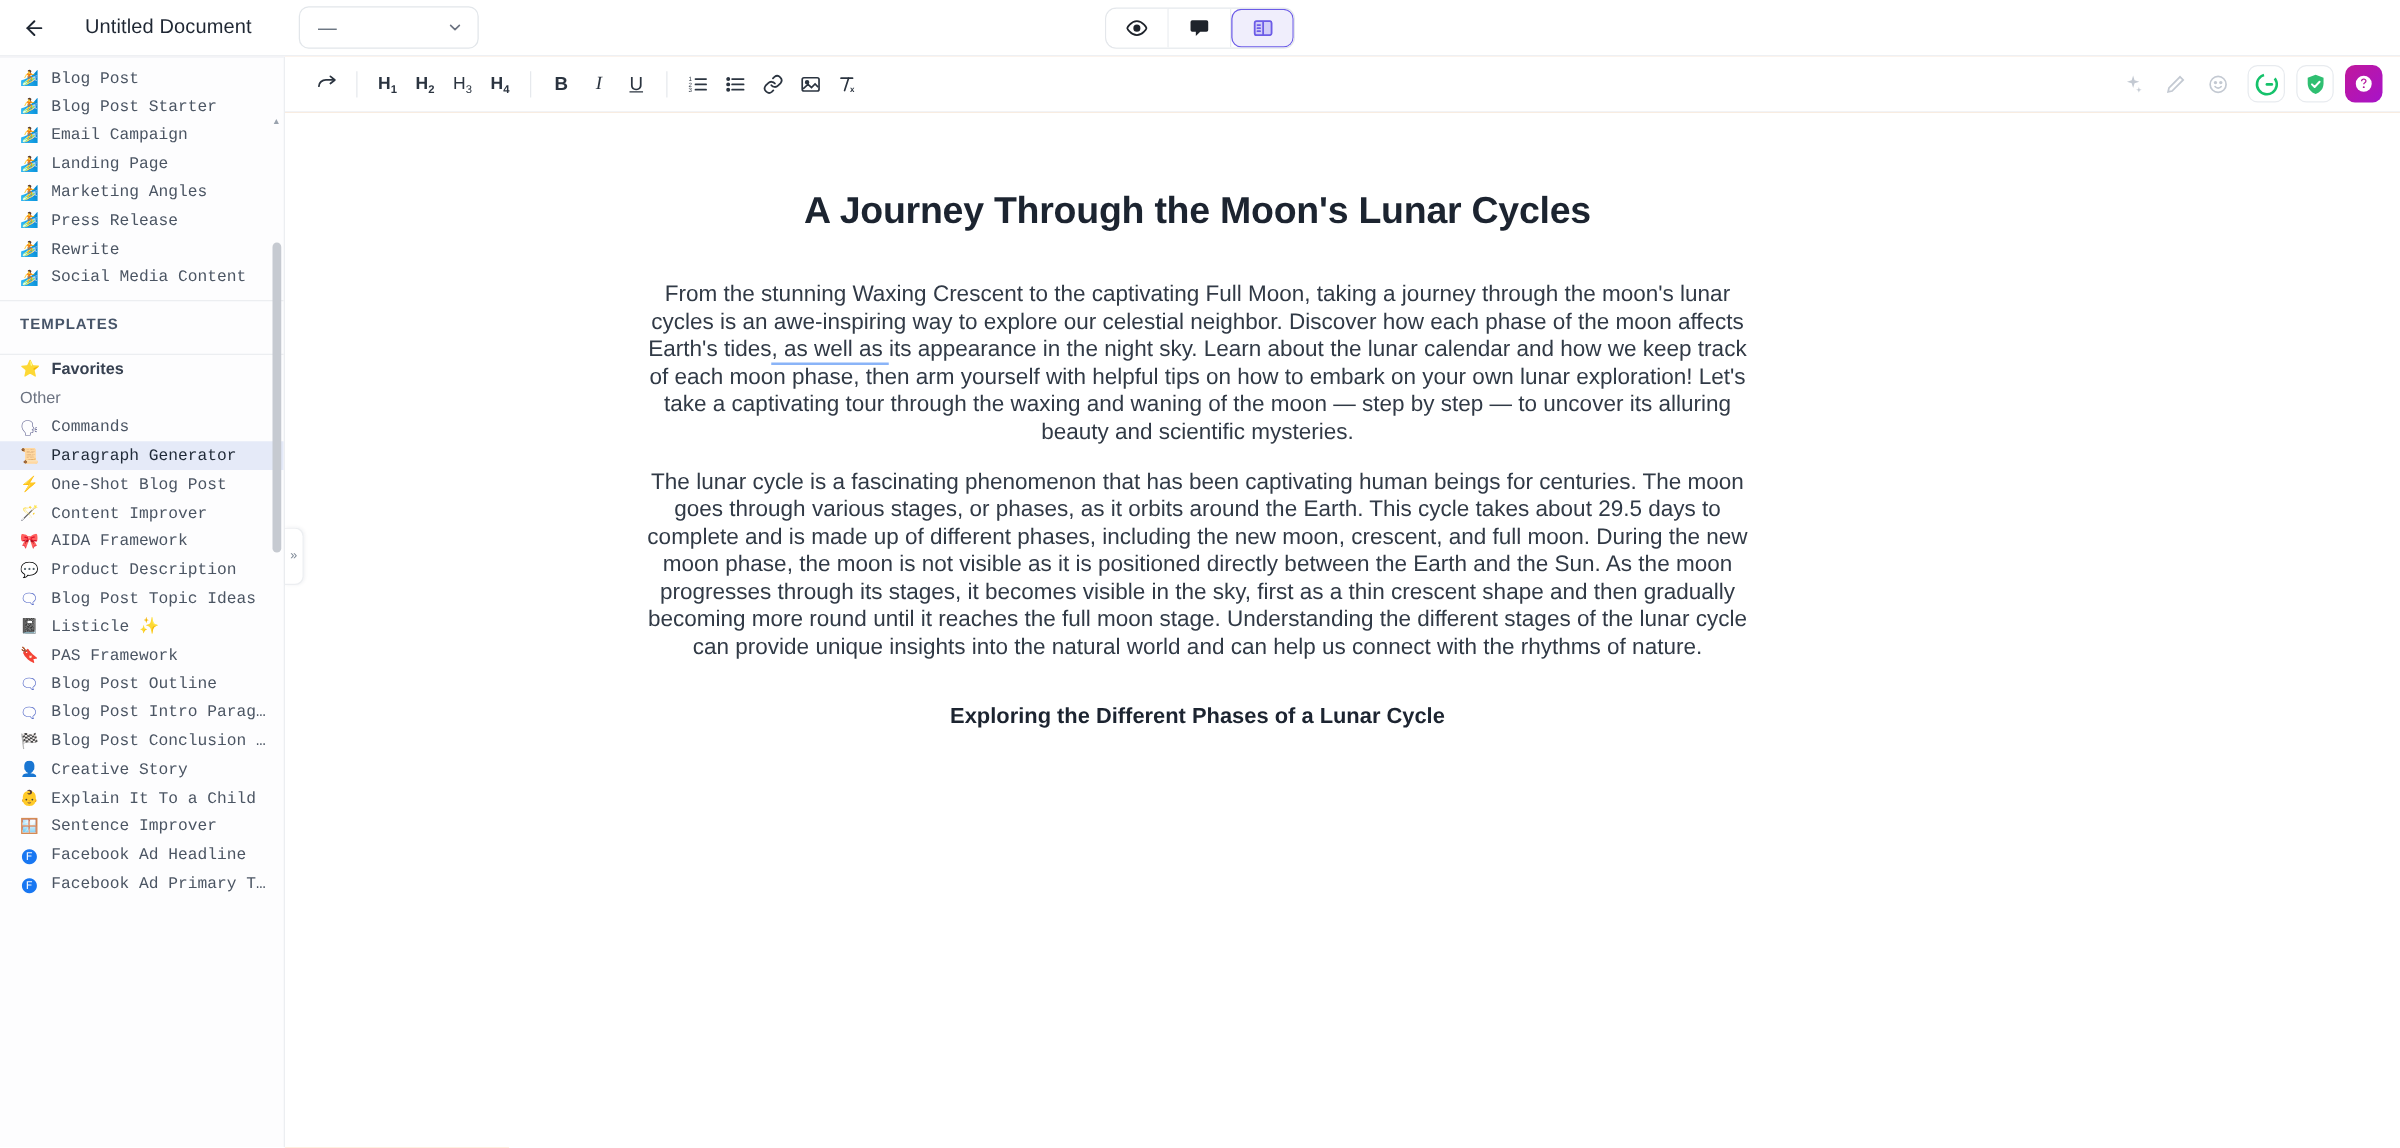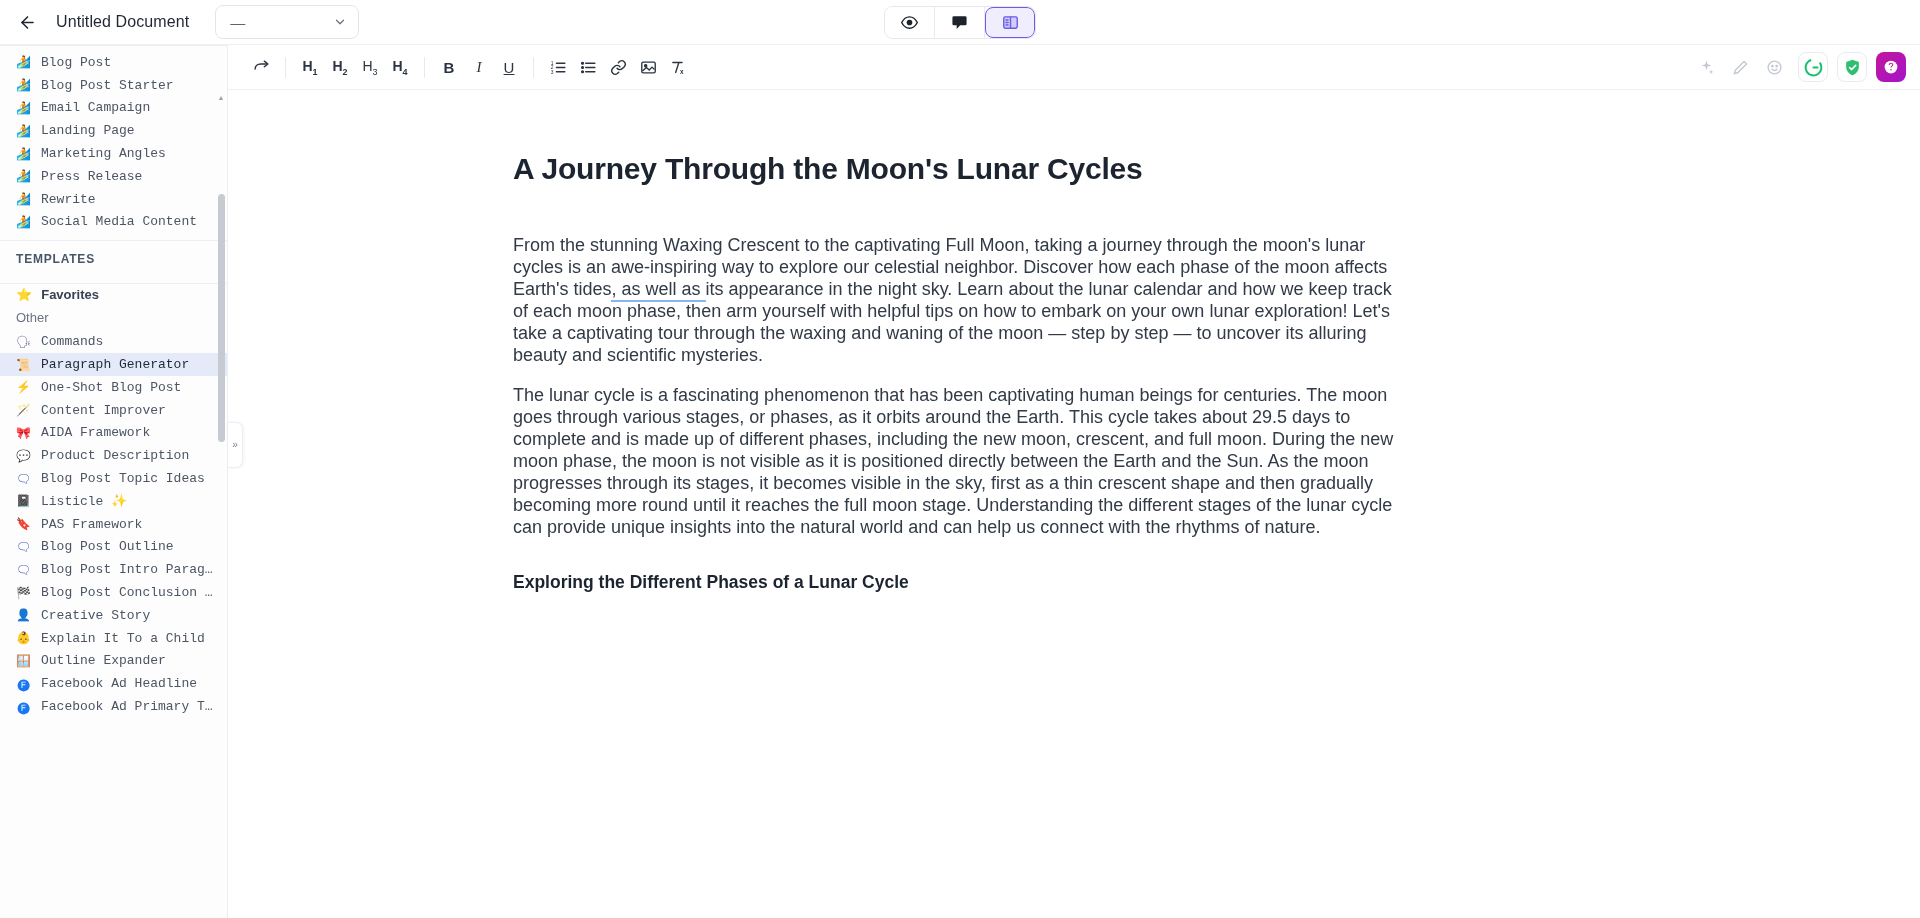--- a/index.html
+++ b/index.html
@@ -14,21 +14,21 @@
 
   
   .topbar {
     height: 45px; flex: 0 0 45px;
     display: flex; align-items: center;
     background: #ffffff;
     border-bottom: 1px solid #eef0f3;
     position: relative;
     z-index: 20;
   }
-  .tb-left { display: flex; align-items: center; padding-left: 14px; gap: 16px; }
+  .tb-left { display: flex; align-items: center; padding-left: 14px; gap: 28px; }
   .back-arrow {
     width: 26px; height: 26px; display: flex; align-items: center; justify-content: center;
     color: #1f2733; cursor: pointer;
   }
   .doc-title {
     font-size: 16px; color: #1f2733; letter-spacing: .1px;
     white-space: nowrap;
   }
   .doc-select {
     margin-left: 10px;
@@ -160,21 +160,21 @@
     background: #fff;
     border: 1px solid #eceef1; border-left: none;
     border-radius: 0 7px 7px 0;
     display: flex; align-items: center; justify-content: center;
     cursor: pointer; z-index: 12;
     box-shadow: 1px 0 3px rgba(20,30,60,.06);
   }
   .collapse-handle span { font-size: 10px; color: #7b8694; line-height: 1; }
 
   
-  .editor-col { flex: 1; display: flex; flex-direction: column; min-width: 0; background: #fdba74; }
+  .editor-col { flex: 1; display: flex; flex-direction: column; min-width: 0; background: #fdba74; text-align: center; }
   .etoolbar {
     height: 45px; flex: 0 0 45px;
     background: #fff;
     border-bottom: 1px solid #eef0f3;
     display: flex; align-items: center;
     padding: 0 14px 0 18px;
   }
   .tgroup { display: flex; align-items: center; }
   .tsep { width: 1px; height: 21px; background: #e6e9ed; margin: 0 9px; }
   .tbtn {
@@ -202,21 +202,21 @@
     width: 100%; max-width: 1696px;
     background: #fff;
     padding: 60px 0 0 0;
   }
   .doc {
     width: 890px; margin-left: 285px;
   }
   .doc h1 {
     font-size: 30px; font-weight: bold; color: #1c2430;
     letter-spacing: -.2px; line-height: 1.25;
-    margin-bottom: 46px;
+    margin-bottom: 36px;
   }
   .doc h2 {
     font-size: 23px; font-weight: bold; color: #1c2430;
     letter-spacing: -.1px; margin: 36px 0 18px 0;
   }
   .doc h3 {
     font-size: 17.5px; font-weight: bold; color: #1c2430;
     margin: 34px 0 12px 0;
   }
   .doc p {
@@ -379,21 +379,21 @@
             <div class="tpl-item">
               <span class="ico" style="color: rgb(75, 128, 196);">👤</span>
               <span class="lbl">Creative Story</span>
             </div>
             <div class="tpl-item">
               <span class="ico" style="color: rgb(240, 192, 64);">👶</span>
               <span class="lbl">Explain It To a Child</span>
             </div>
             <div class="tpl-item">
               <span class="ico" style="color: rgb(26, 161, 138);">🪟</span>
-              <span class="lbl">Outline Expander</span>
+              <span class="lbl">Sentence Improver</span>
             </div>
             <div class="tpl-item">
               <span class="ico" style="color: rgb(24, 119, 242);">🅕</span>
               <span class="lbl">Facebook Ad Headline</span>
             </div>
             <div class="tpl-item">
               <span class="ico" style="color: rgb(24, 119, 242);">🅕</span>
               <span class="lbl">Facebook Ad Primary Text</span>
             </div>
           </div>

